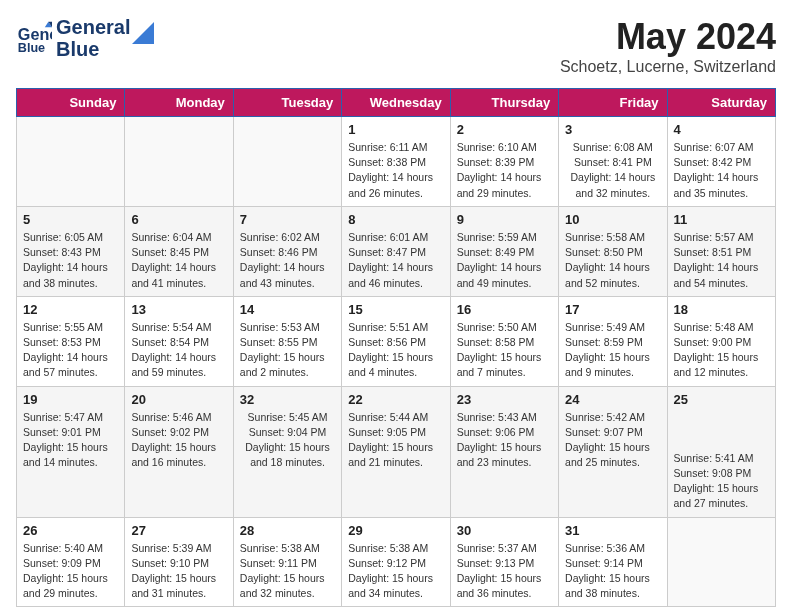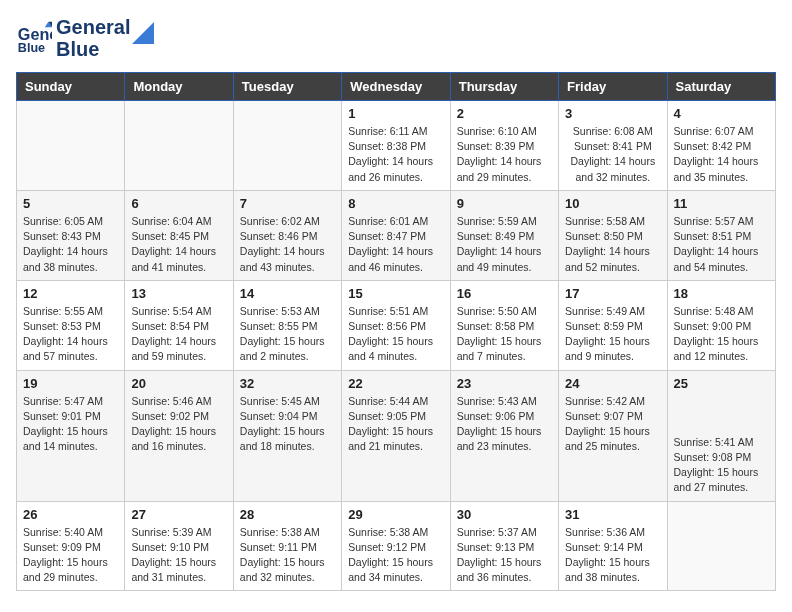--- a/index.html
+++ b/index.html
@@ -36,23 +36,23 @@
     .subtitle {
       font-size: 16px;
       color: #444;
     }
     .calendar-table {
       width: 100%;
       border-collapse: collapse;
       font-size: 11px;
     }
     .calendar-table th {
-      background-color: #404040;
+      background-color: #be185d;
       color: #fff;
-      text-align: left;
+      text-align: right;
       padding: 6px 8px;
       font-size: 13px;
       font-weight: bold;
       border: 1px solid #2b5fad;
     }
     .calendar-table td {
       border: 1px solid #ccc;
       vertical-align: top;
       padding: 5px 6px;
       width: 108px;
@@ -93,20 +93,24 @@
       <polygon points="36,2 40,8 40,2" fill="#1a3a6b"></polygon>
     </svg>
     <div style="display:flex;flex-direction:column;line-height:1.1;">
       <span style="font-size:20px;font-weight:bold;color:#1a3a6b;">General</span>
       <span style="font-size:20px;font-weight:bold;color:#1a3a6b;">Blue</span>
     </div>
     <svg width="22" height="22" viewBox="0 0 22 22" style="margin-left:2px;margin-top:-10px;">
       <polygon points="0,22 22,22 22,0" fill="#3a7bd5"></polygon>
     </svg>
   </div>
+  <div class="title-block">
+    <div class="month-title">May 2024</div>
+    <div class="subtitle">Schoetz, Lucerne, Switzerland</div>
+  </div>
 </div>
 
 <table class="calendar-table">
   <thead>
     <tr>
     <th>Sunday</th>
         <th>Monday</th>
         <th>Tuesday</th>
         <th>Wednesday</th>
         <th>Thursday</th>
@@ -260,21 +264,21 @@
         </td>
         <td>
           <span class="day-num">20</span>
           <div class="day-info" style="white-space: pre-line;">Sunrise: 5:46 AM
 Sunset: 9:02 PM
 Daylight: 15 hours
 and 16 minutes.</div>
         </td>
         <td>
           <span class="day-num">32</span>
-          <div class="day-info" style="white-space: pre-line;">Sunrise: 5:45 AM
+          <div class="day-info" style="white-space: pre-line; text-align: center;">Sunrise: 5:45 AM
 Sunset: 9:04 PM
 Daylight: 15 hours
 and 18 minutes.</div>
         </td>
         <td>
           <span class="day-num">22</span>
           <div class="day-info" style="white-space: pre-line;">Sunrise: 5:44 AM
 Sunset: 9:05 PM
 Daylight: 15 hours
 and 21 minutes.</div>

